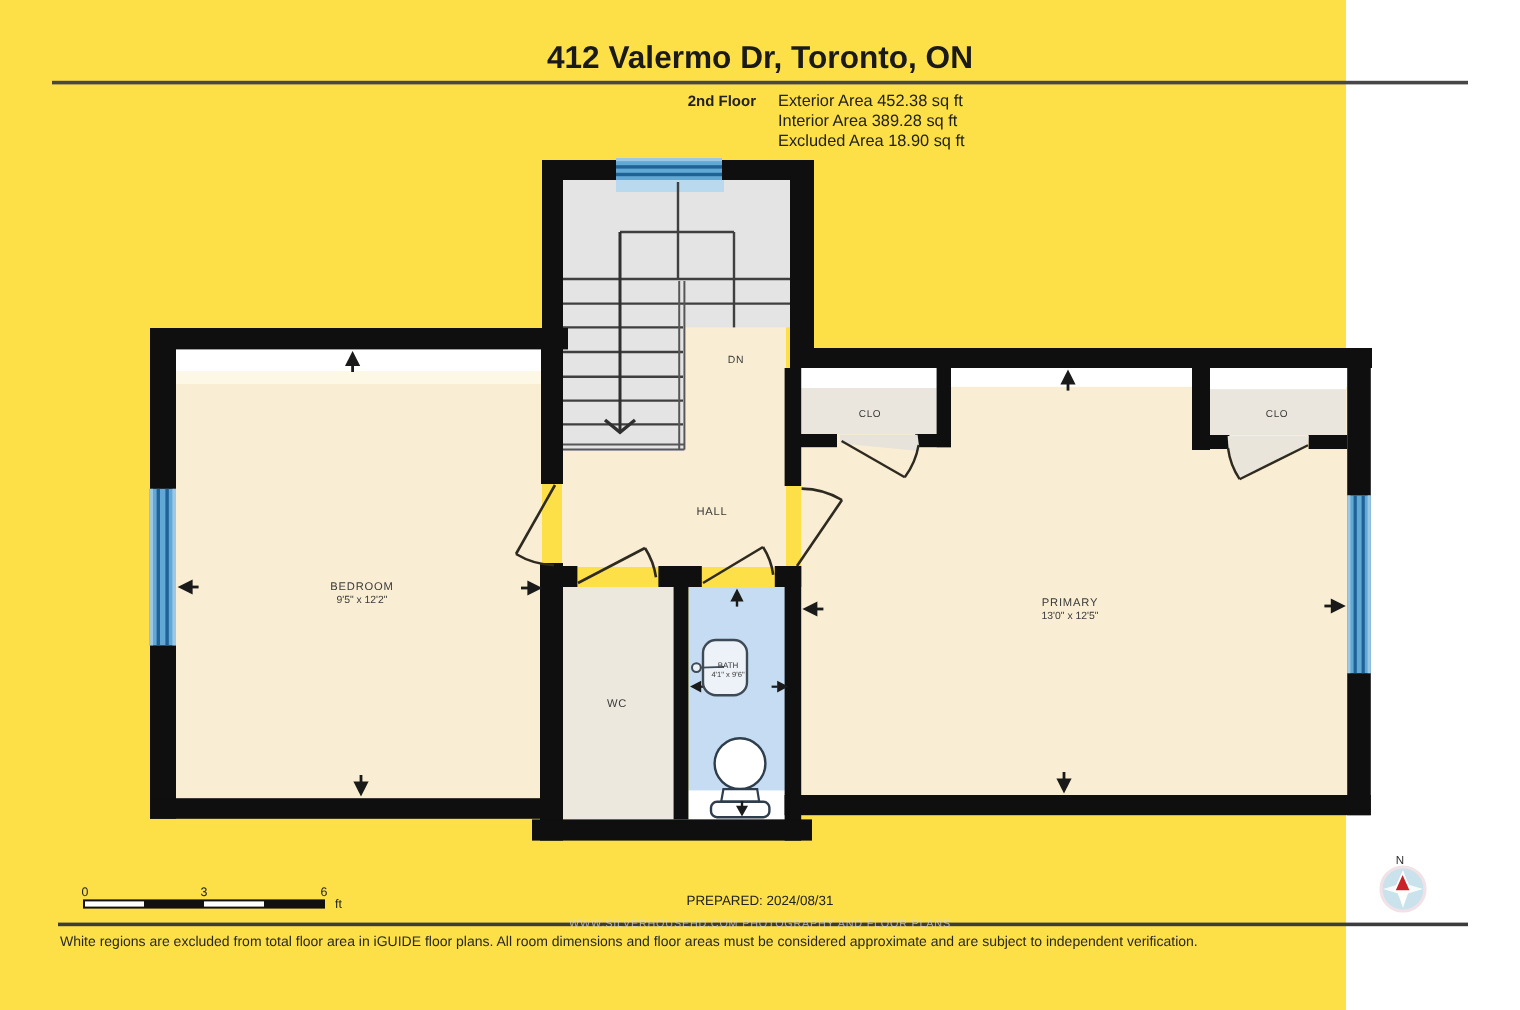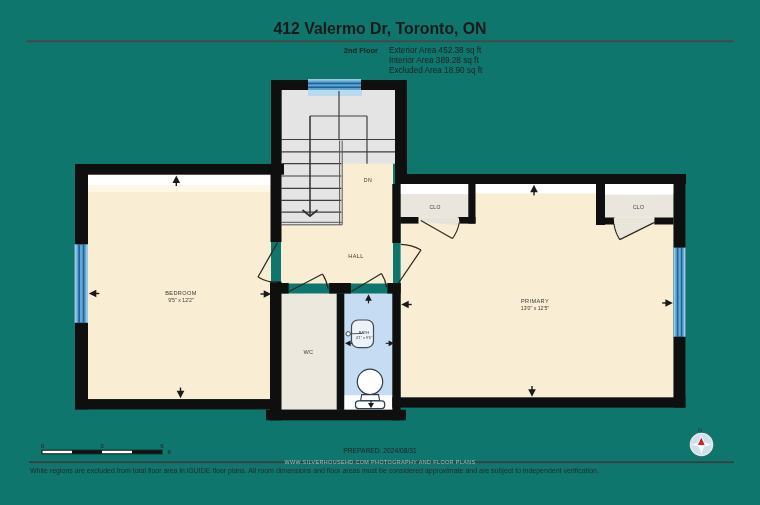--- a/index.html
+++ b/index.html
@@ -1,16 +1,16 @@
 <!DOCTYPE html>
 <html><head>
 <meta charset="utf-8">
 <style>
   html,body{margin:0;padding:0;background:#ffffff;}
-  #page{position:relative;width:760px;height:505px;background:#0f766e;font-family:"Liberation Sans",sans-serif;}
+  #page{position:relative;width:673px;height:505px;background:#fde047;font-family:"Liberation Sans",sans-serif;}
   svg{display:block;}
   text{font-family:"Liberation Sans",sans-serif;}
 </style>
 </head>
 <body>
 <div id="page">
 <svg width="760" height="505" viewBox="0 0 760 505">
 
   <text x="380" y="34" font-size="15.8" font-weight="bold" fill="#1a1a1a" text-anchor="middle">412 Valermo Dr, Toronto, ON</text>
 

